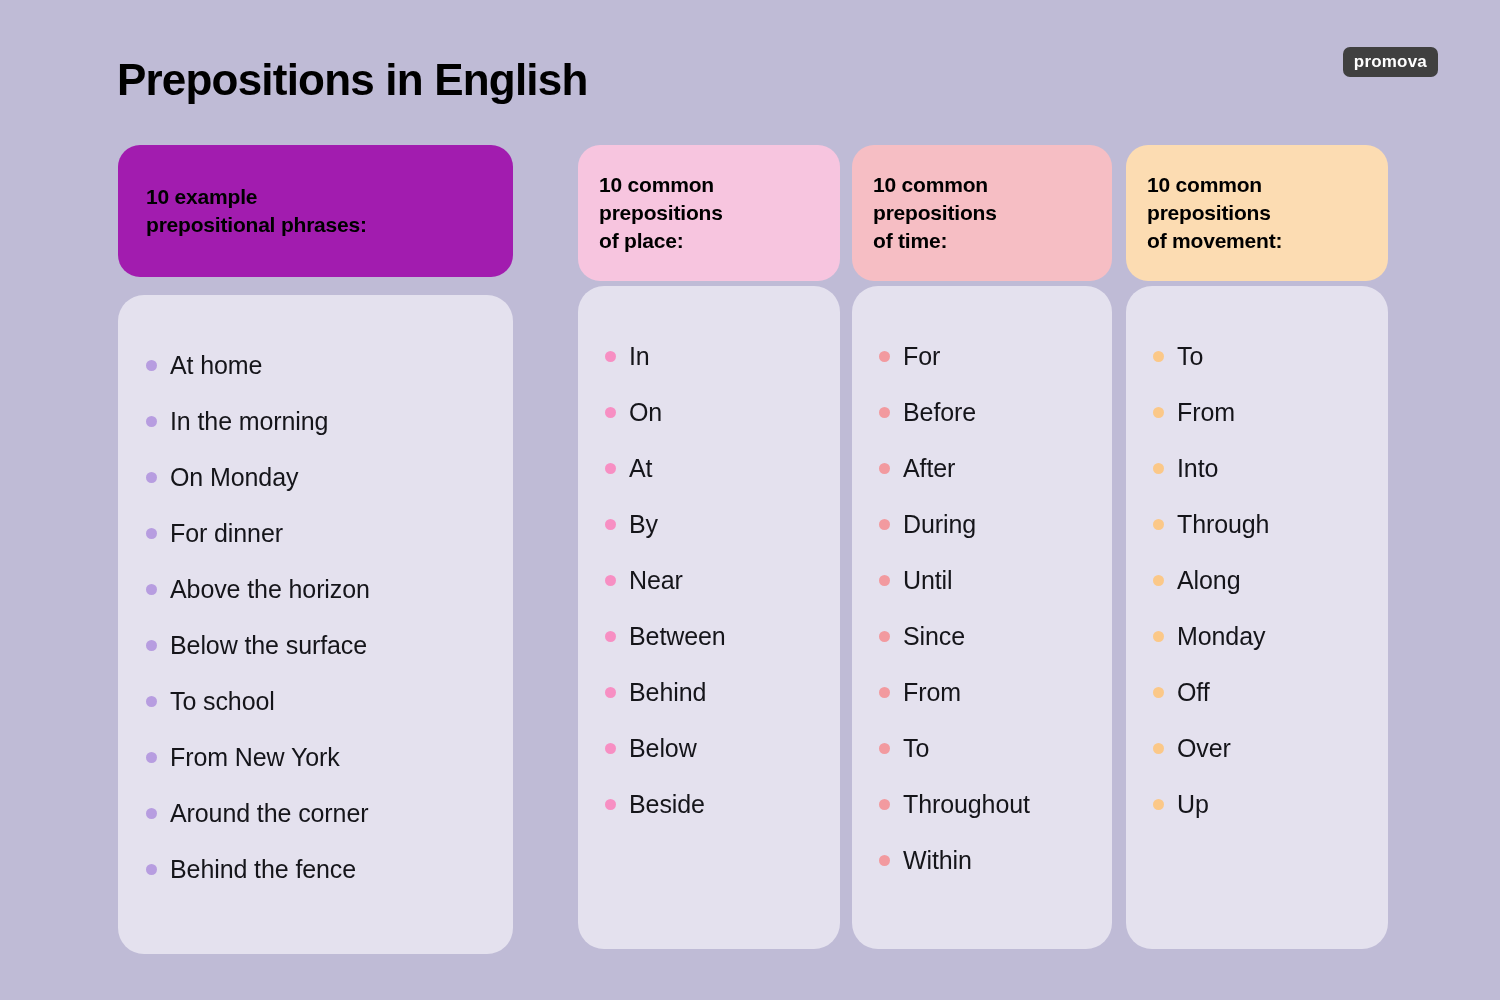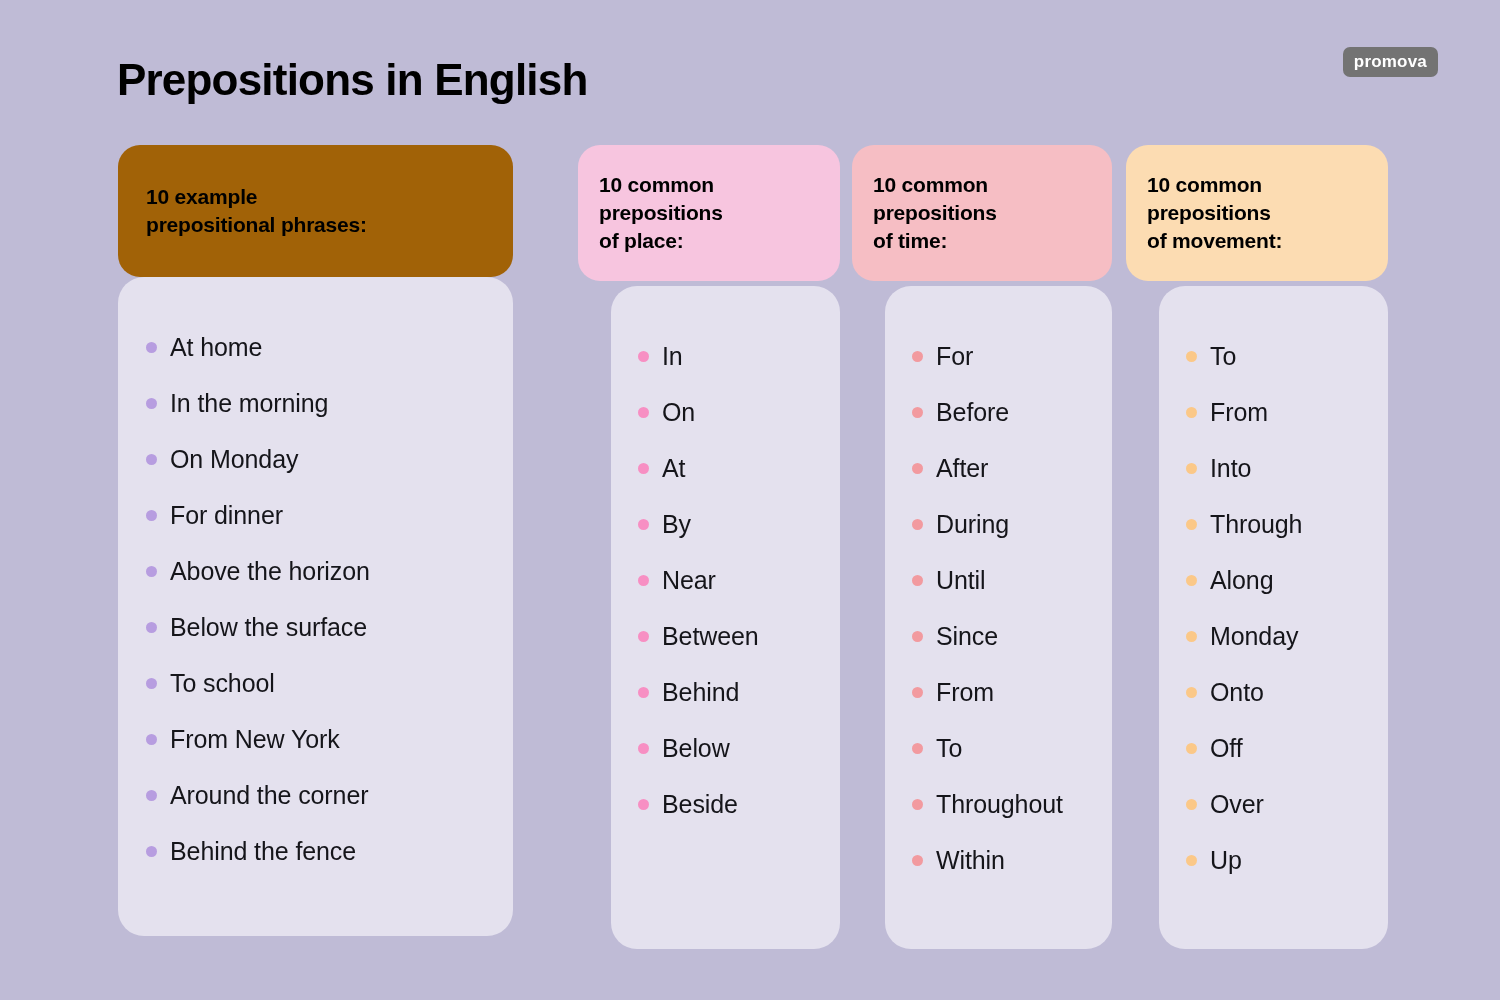--- a/index.html
+++ b/index.html
@@ -81,34 +81,33 @@
   .col-header-text {
     font-size: 21px;
     font-weight: 700;
     line-height: 1.33;
     color: #000000;
     letter-spacing: -0.2px;
     white-space: pre-line;
   }
 
   .col-body {
-    margin-top: 0;
+    margin-top: 18px;
     background: #e4e1ee;
     border-radius: 26px;
     box-sizing: border-box;
     padding: 42px 24px 42px 28px;
     height: 659px;
   }
   .col-1 .col-body,
   .col-2 .col-body,
   .col-3 .col-body {
     margin-top: 5px;
     height: 663px;
     padding-left: 27px;
-    margin-left: 33px;
   }
 
   .item-list {
     list-style: none;
     margin: 0;
     padding: 0;
   }
   .list-item {
     display: flex;
     align-items: center;
@@ -127,27 +126,27 @@
     line-height: 1;
     letter-spacing: -0.1px;
     white-space: nowrap;
   }
 </style>
 </head>
 <body style="background: rgb(191, 187, 214);">
 
 <div class="page-header">
   <div class="page-title">Prepositions in English</div>
-  <div class="brand-logo" style="background: #737373; color: rgb(255, 255, 255);">promova</div>
+  <div class="brand-logo" style="background: #404040; color: rgb(255, 255, 255);">promova</div>
 </div>
 
 <div class="columns">
 
   <div class="column col-0">
-    <div class="col-header" style="background: #a16207;">
+    <div class="col-header" style="background: #a21caf;">
       <div class="col-header-text">10 example
 prepositional phrases:</div>
     </div>
     <div class="col-body" style="background: rgb(228, 225, 238);">
       <ul class="item-list">
         <li class="list-item">
           <span class="bullet" style="background: rgb(183, 157, 224);"></span>
           <span class="item-label">At home</span>
         </li>
         <li class="list-item">
@@ -317,24 +316,20 @@
         <li class="list-item">
           <span class="bullet" style="background: rgb(251, 200, 136);"></span>
           <span class="item-label">Along</span>
         </li>
         <li class="list-item">
           <span class="bullet" style="background: rgb(251, 200, 136);"></span>
           <span class="item-label">Monday</span>
         </li>
         <li class="list-item">
           <span class="bullet" style="background: rgb(251, 200, 136);"></span>
-          <span class="item-label">Onto</span>
-        </li>
-        <li class="list-item">
-          <span class="bullet" style="background: rgb(251, 200, 136);"></span>
           <span class="item-label">Off</span>
         </li>
         <li class="list-item">
           <span class="bullet" style="background: rgb(251, 200, 136);"></span>
           <span class="item-label">Over</span>
         </li>
         <li class="list-item">
           <span class="bullet" style="background: rgb(251, 200, 136);"></span>
           <span class="item-label">Up</span>
         </li>

